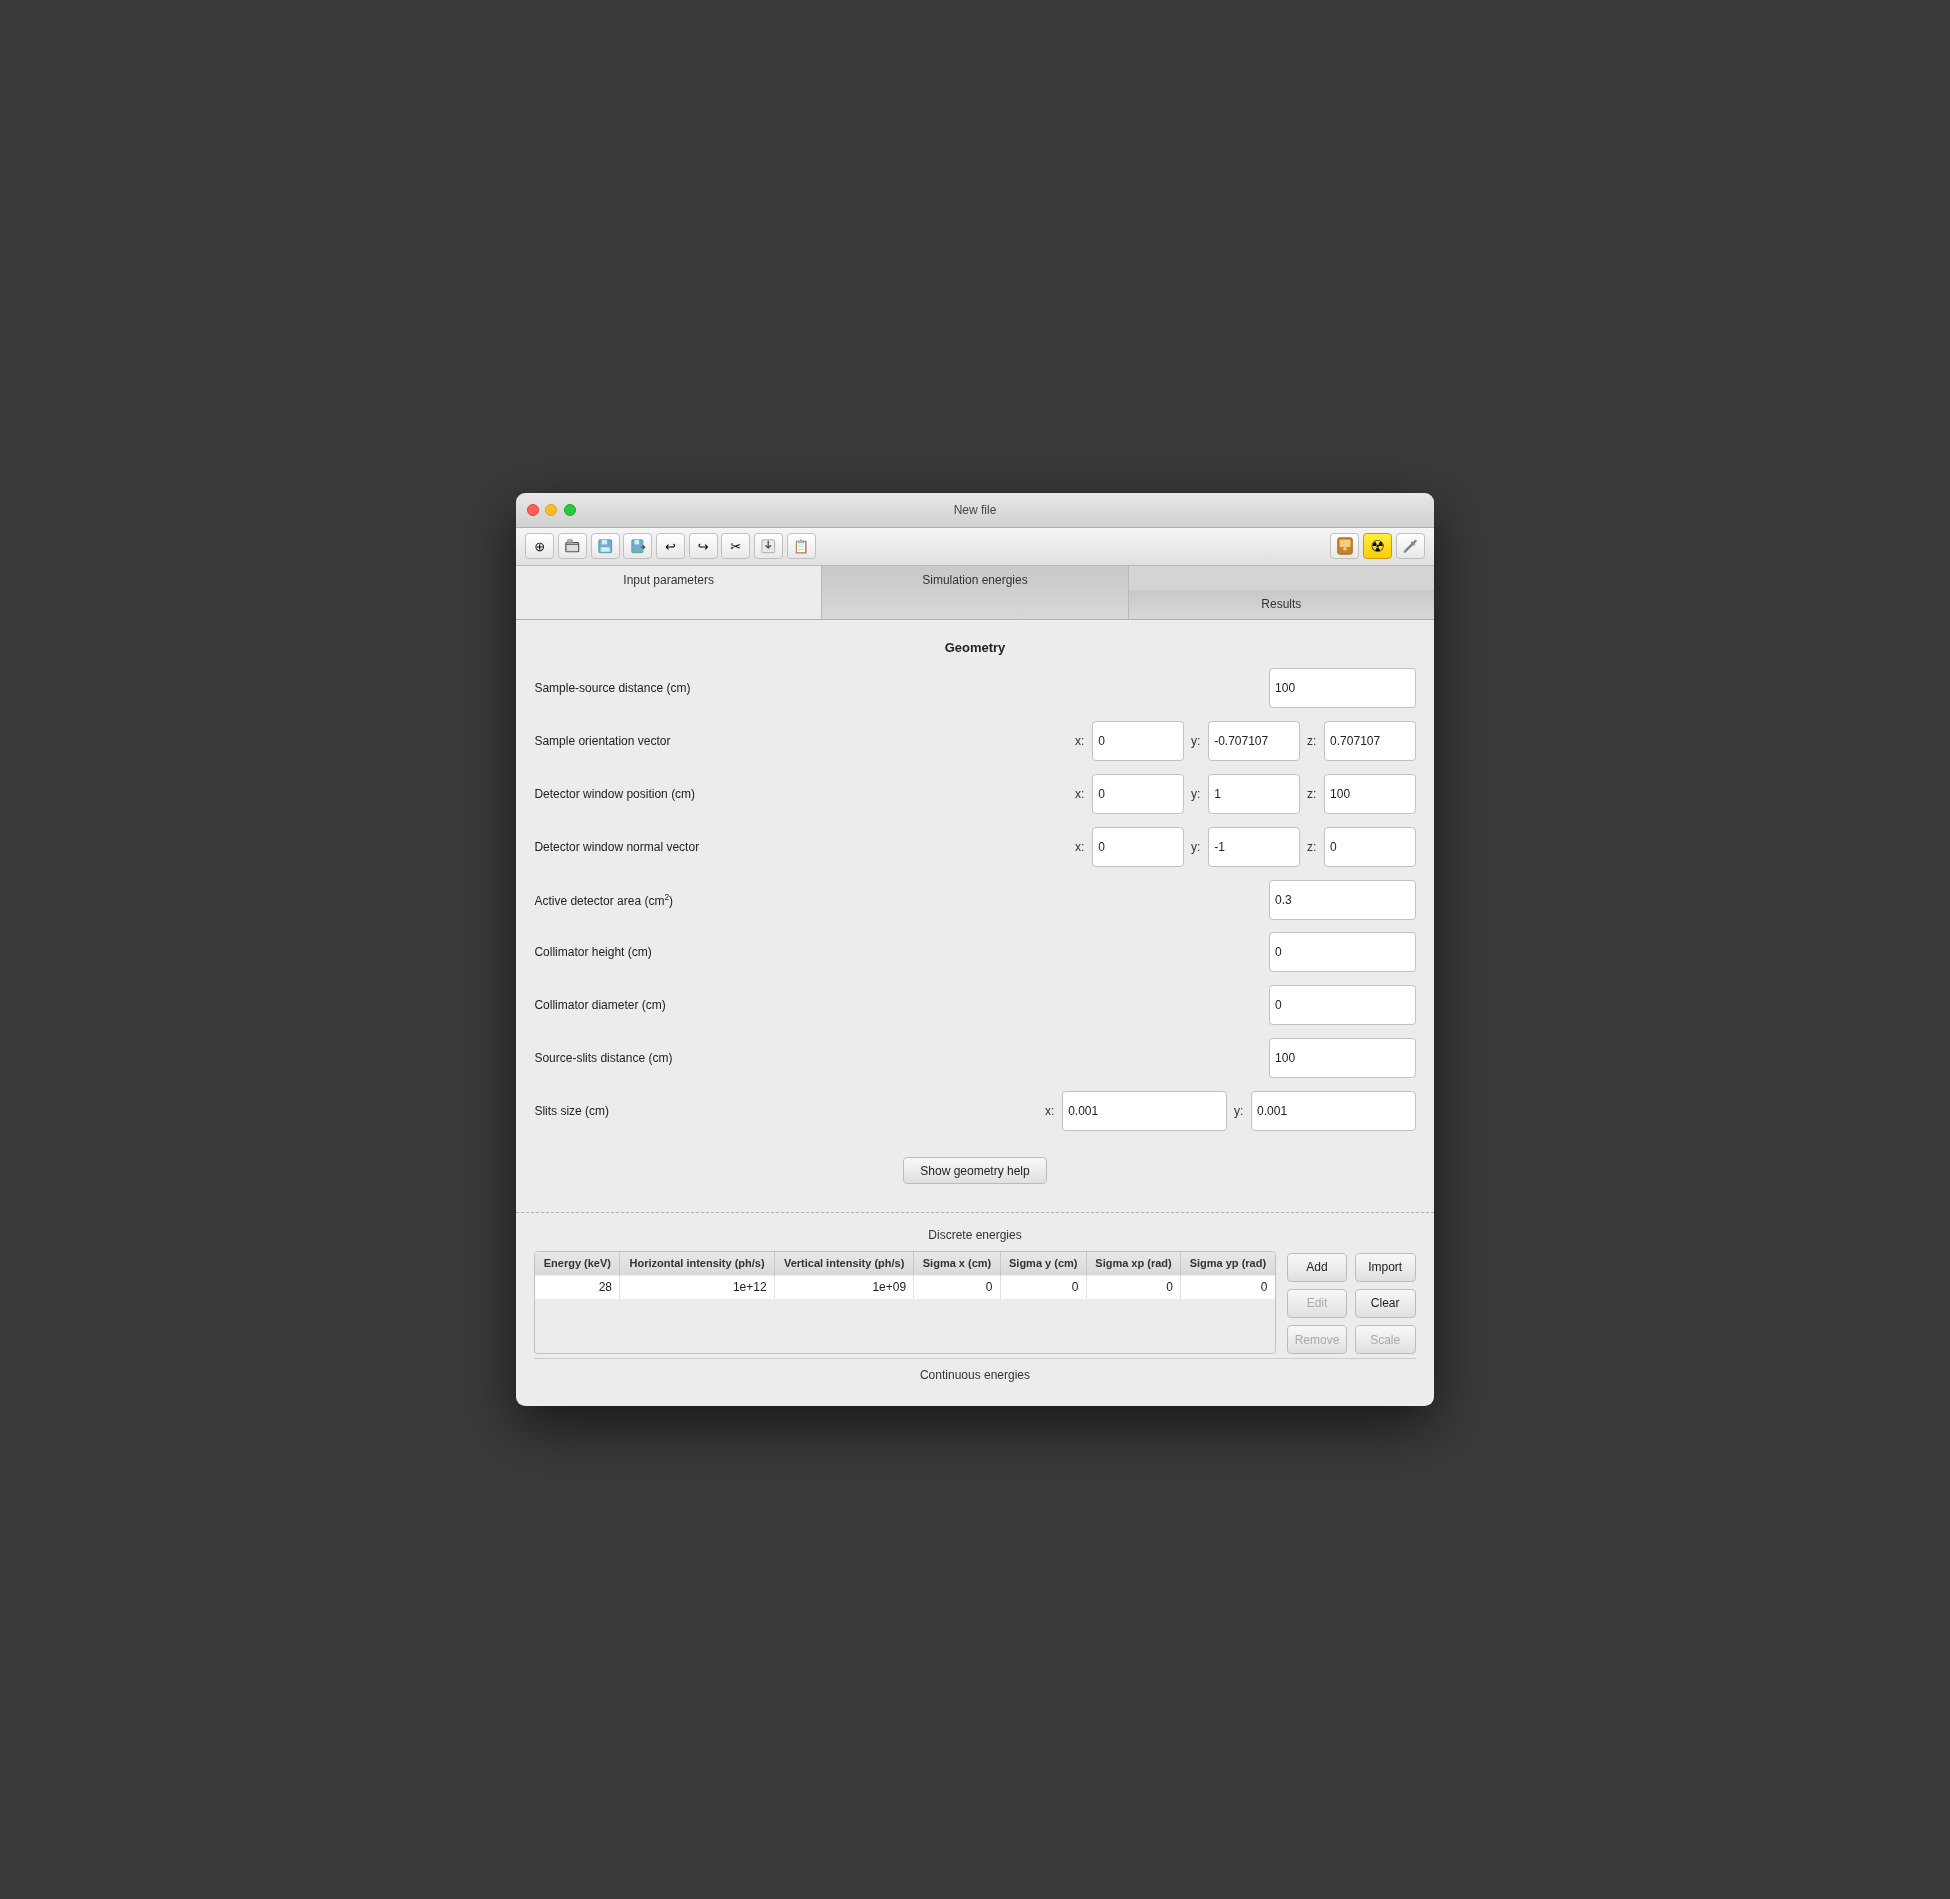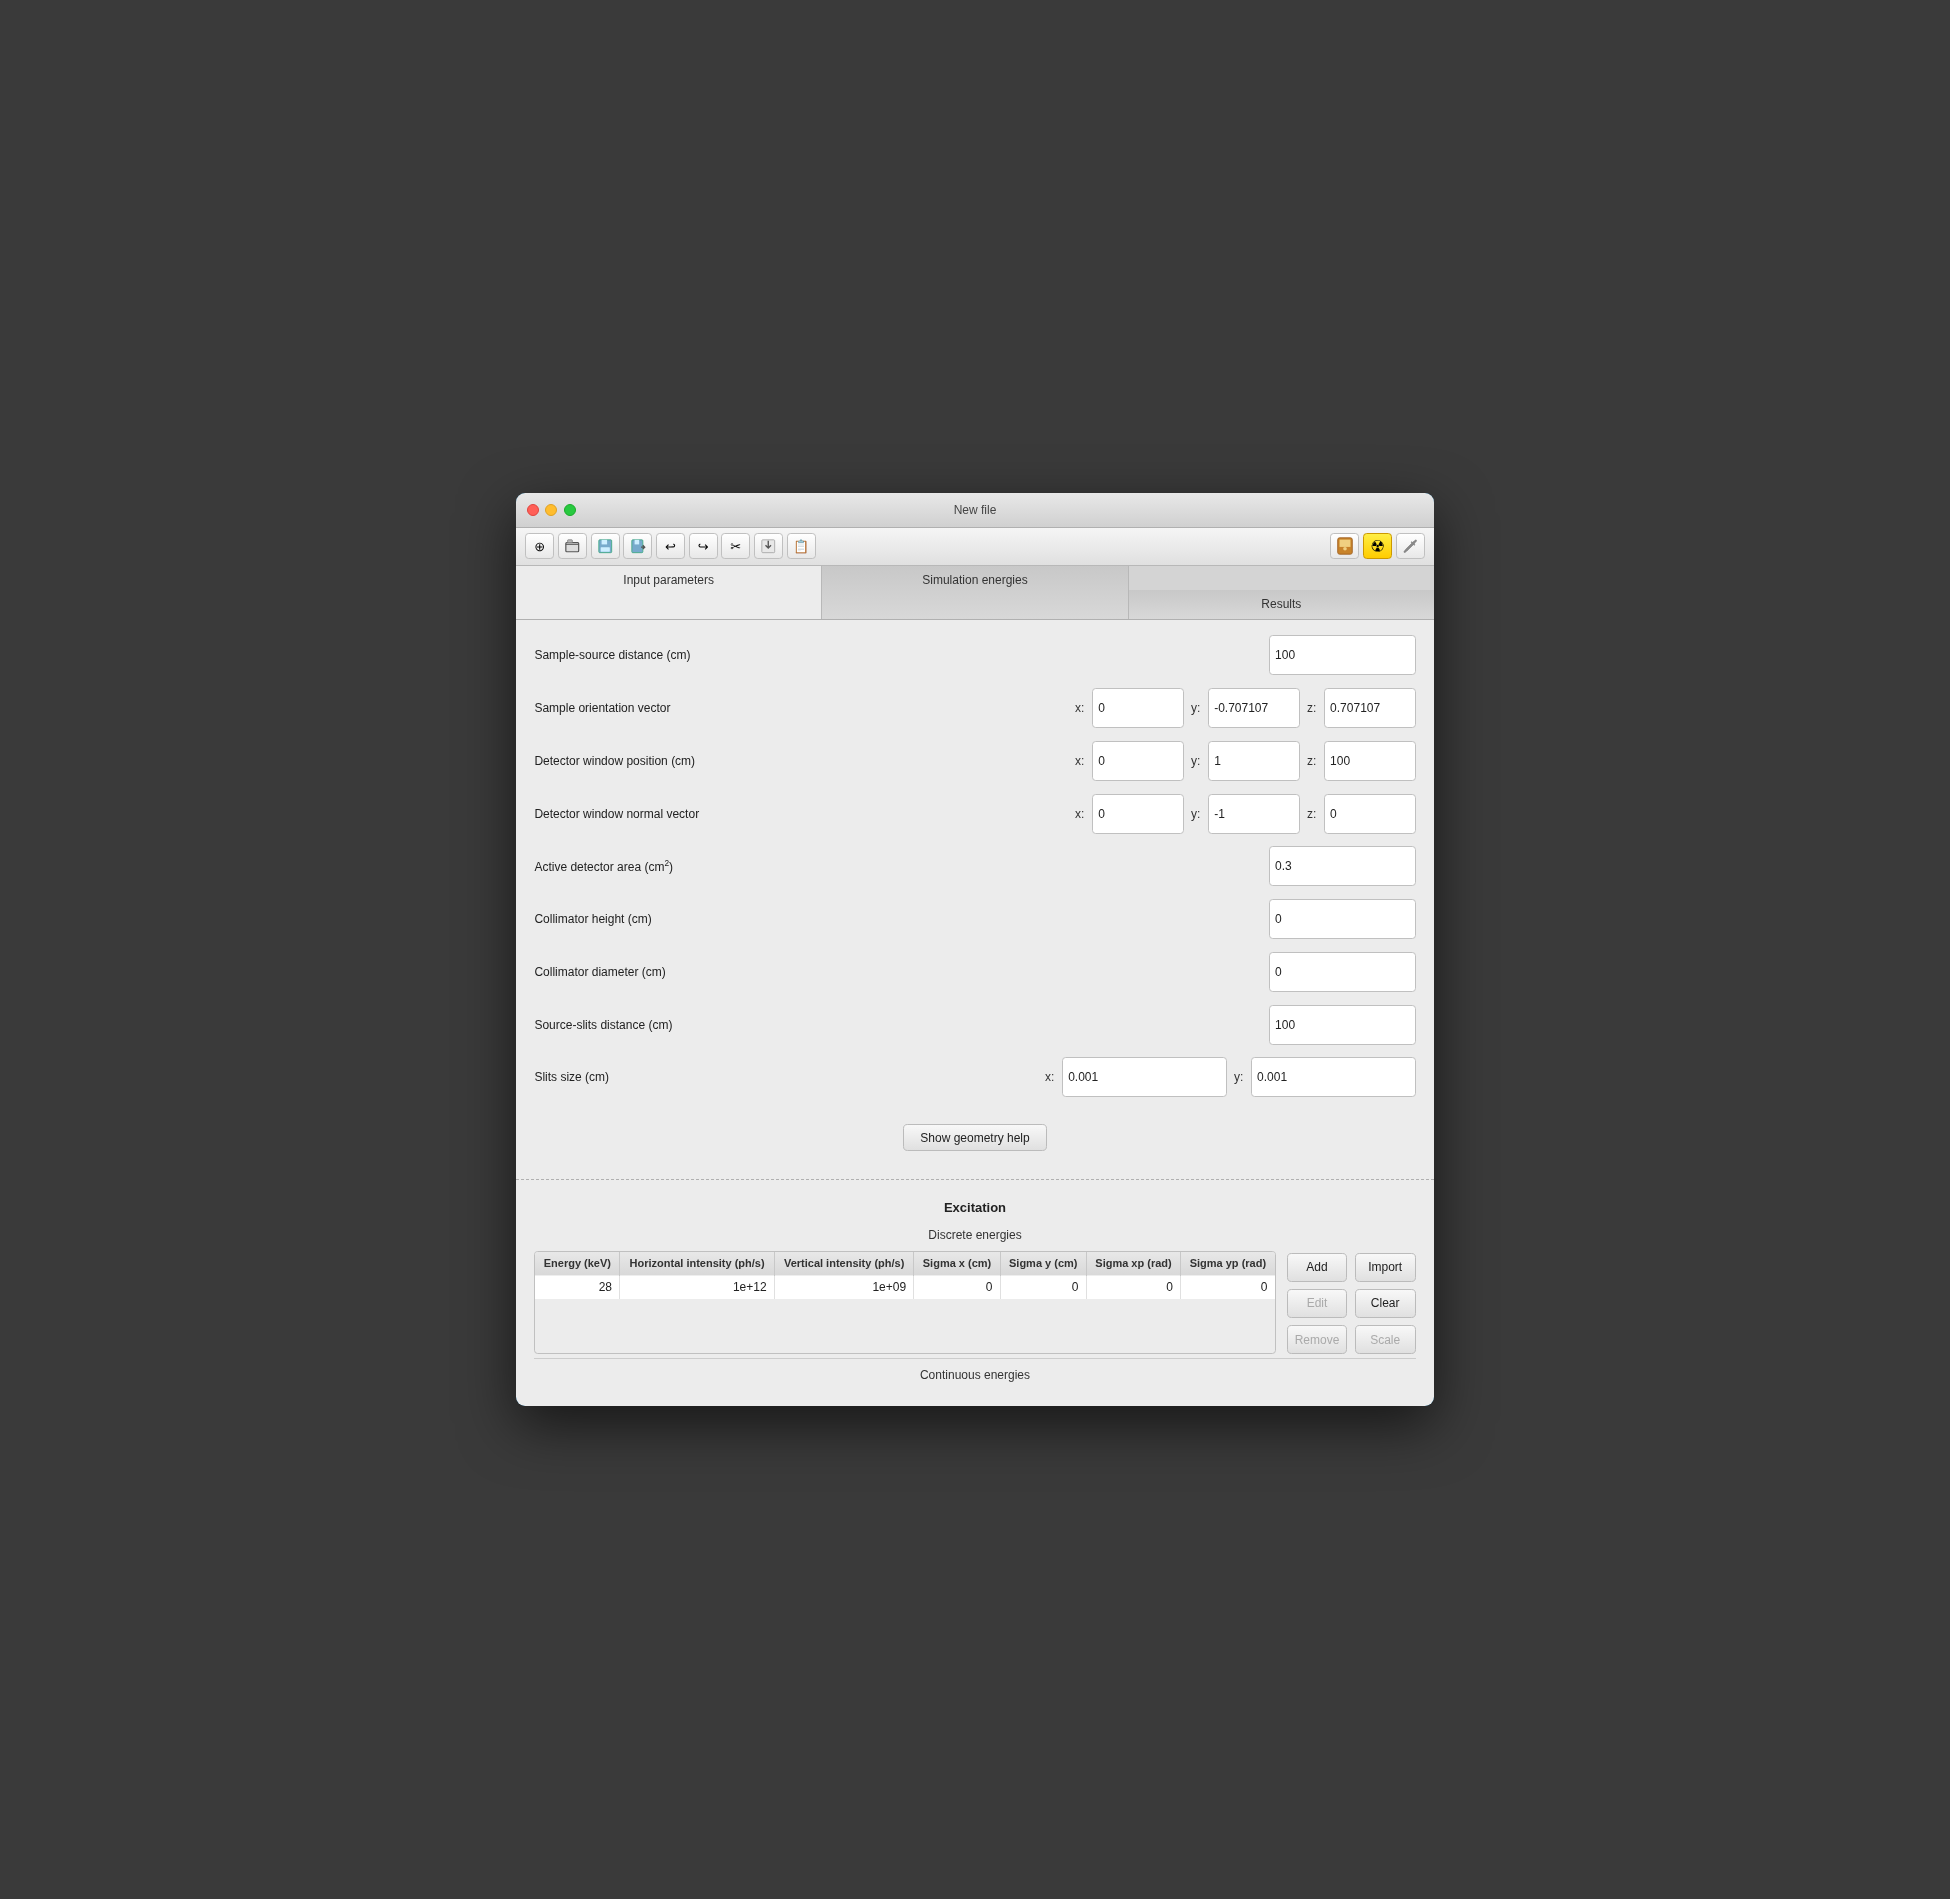--- a/index.html
+++ b/index.html
@@ -319,20 +319,21 @@
 
   <div class="tabs-bar">
     <div class="tab active">Input parameters</div>
     <div class="tab">Simulation energies</div>
     <div class="tab">Results</div>
   </div>
 
   <div class="content">
 
     <div class="section">
+      <div class="section-title">Geometry</div>
 
       <div class="field-row">
         <span class="field-label">Sample-source distance (cm)</span>
         <div class="field-spacer"></div>
         <div class="field-inputs">
           <input type="text" class="input-field input-single" value="100" style="">
         </div>
       </div>
 
       <div class="field-row">
@@ -416,21 +417,20 @@
           <input type="text" class="input-field input-large" value="0.001" style="">
         </div>
       </div>
 
       <div style="text-align:center; padding: 7.3px 0 3.7px;">
         <button class="show-help-btn">Show geometry help</button>
       </div>
     </div>
 
     <div class="excitation-section">
-      <div class="section-title">Excitation</div>
       <div class="subsection-title">Discrete energies</div>
 
       <div class="discrete-table-wrapper">
         <div class="table-container">
           <table>
             <thead>
               <tr>
                 <th>Energy (keV)</th>
                 <th>Horizontal intensity (ph/s)</th>
                 <th>Vertical intensity (ph/s)</th>

